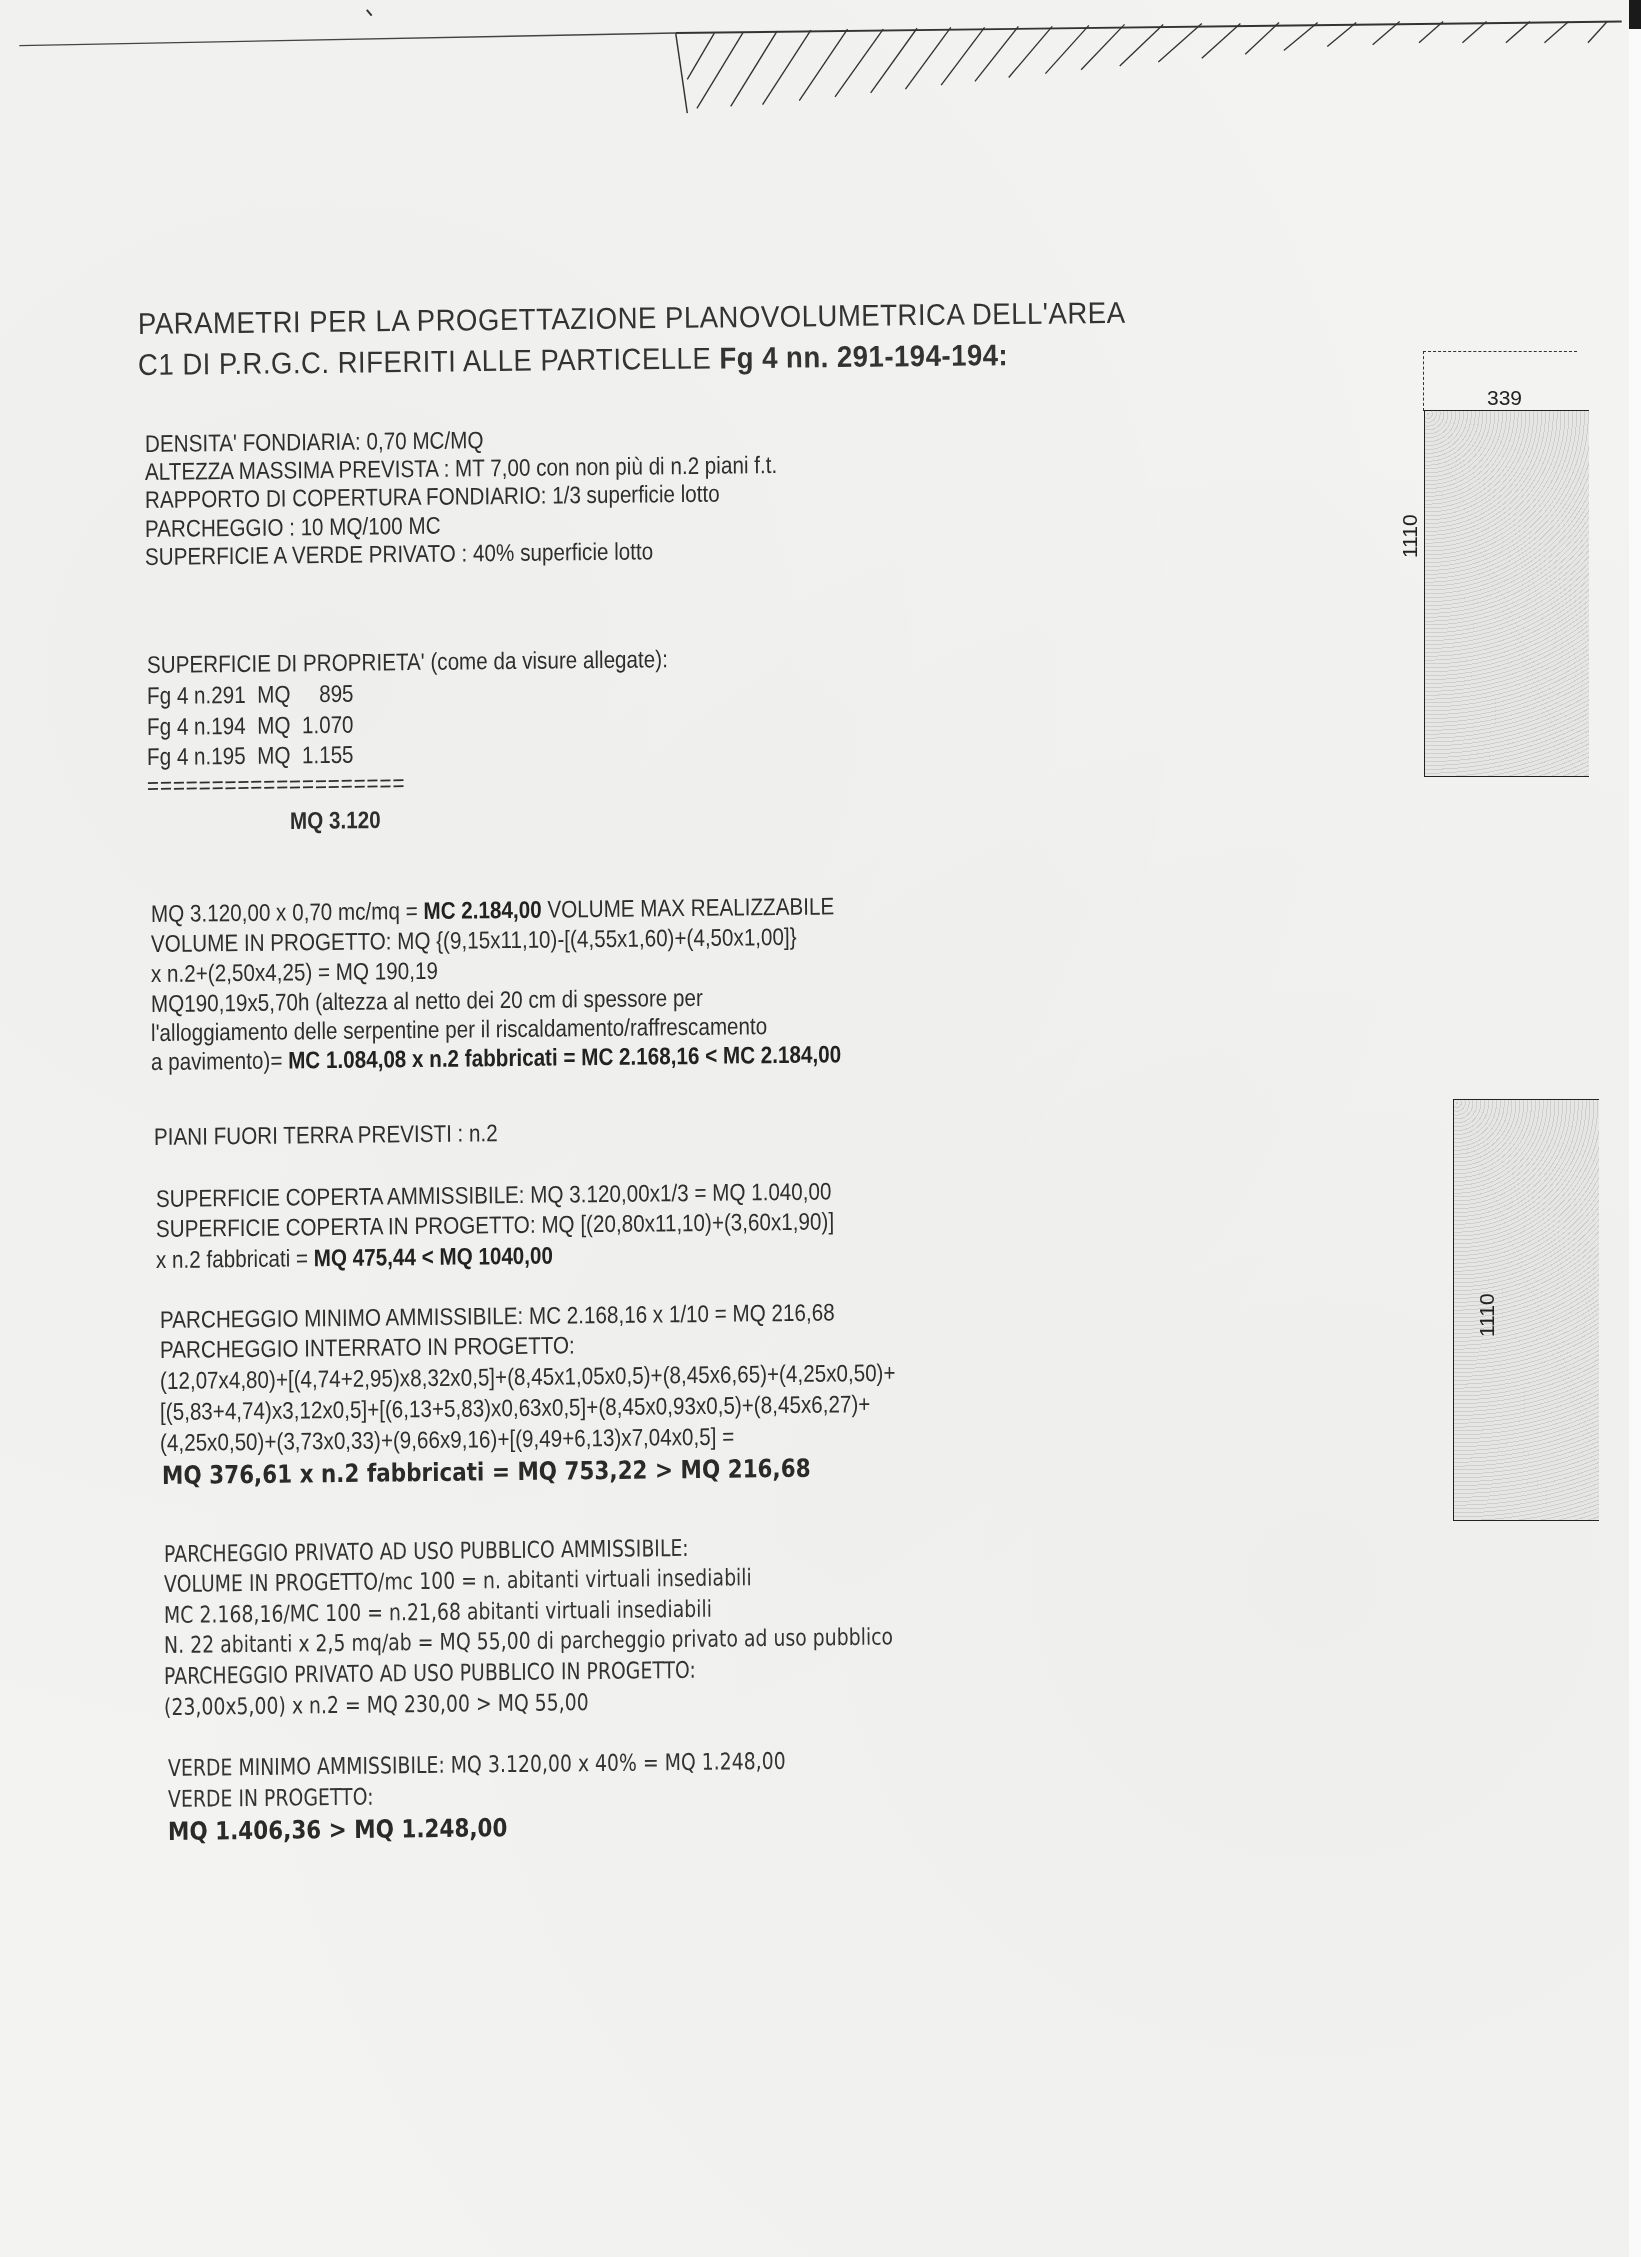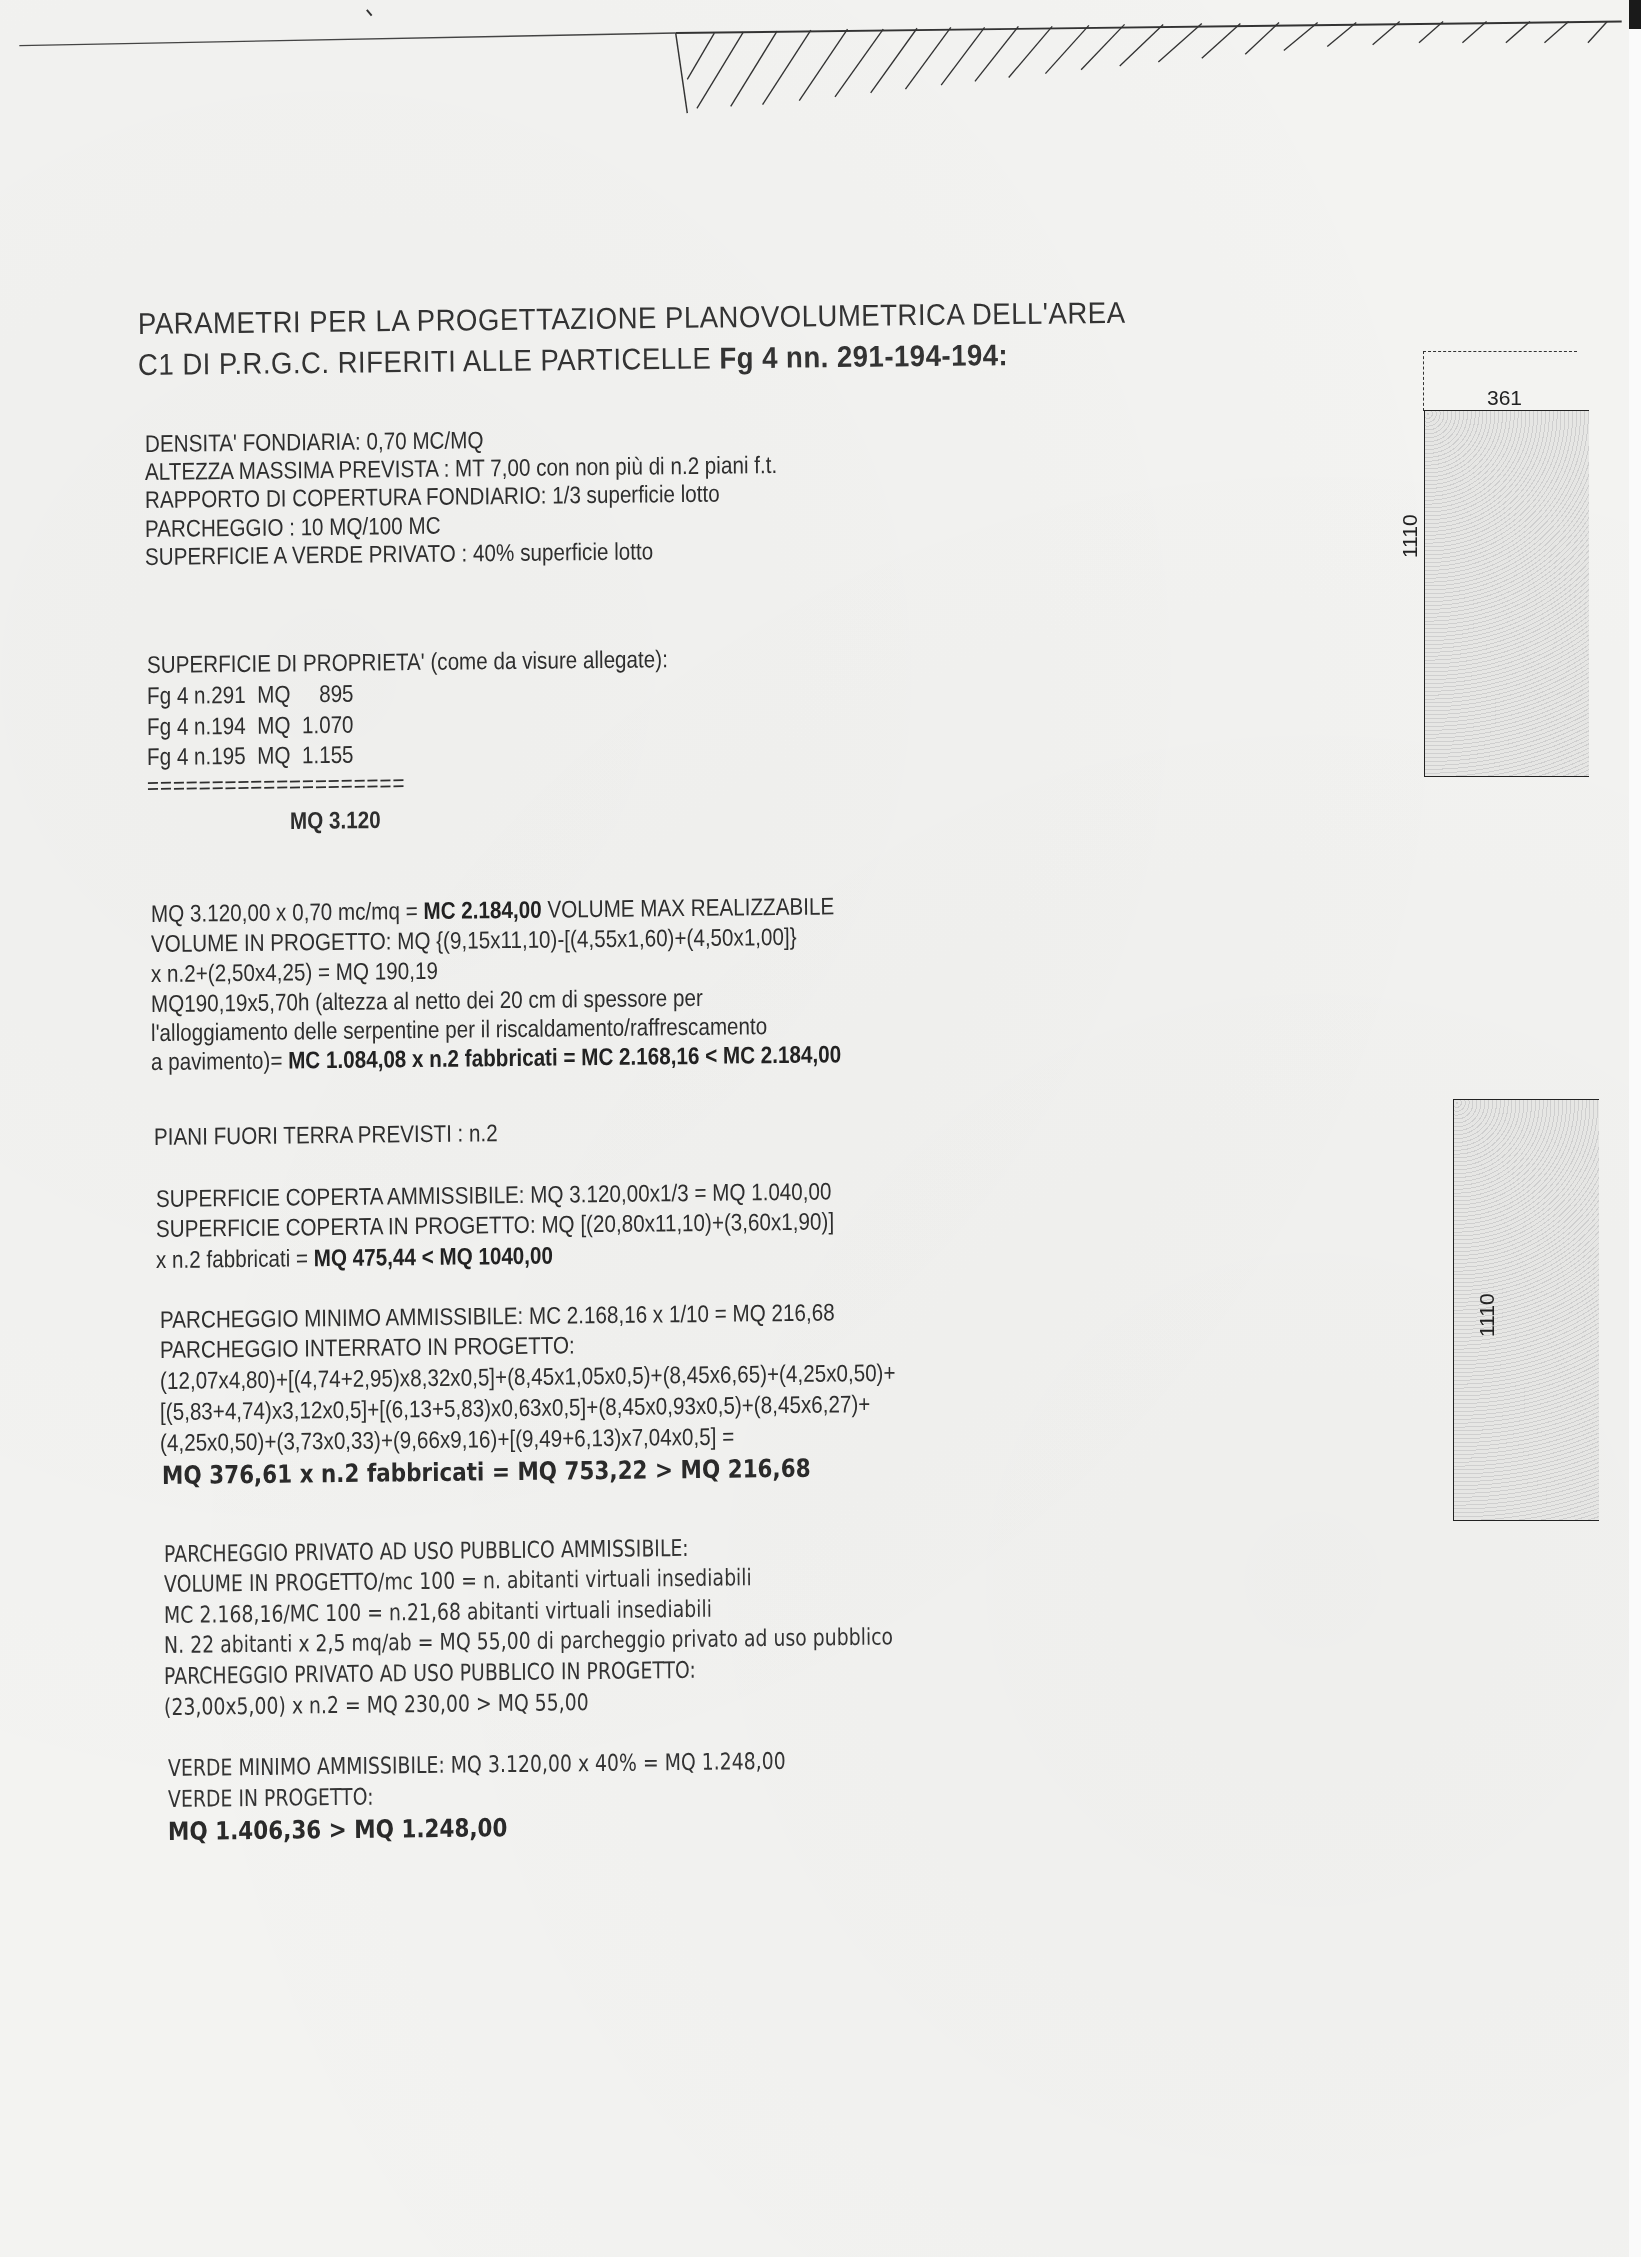--- a/index.html
+++ b/index.html
@@ -169,21 +169,21 @@
   <div class="line verdana" style="left:164px; top:1632px;">N. 22 abitanti x 2,5 mq/ab = MQ 55,00 di parcheggio privato ad uso pubblico</div>
   <div class="line verdana" style="left:164px; top:1663px;">PARCHEGGIO PRIVATO AD USO PUBBLICO IN PROGETTO:</div>
   <div class="line verdana" style="left:164px; top:1694px;">(23,00x5,00) x n.2 = MQ 230,00 &gt; MQ 55,00</div>
 
   <div class="line verdana" style="left:168px; top:1755px;">VERDE MINIMO AMMISSIBILE: MQ 3.120,00 x 40% = MQ 1.248,00</div>
   <div class="line verdana" style="left:168px; top:1786px;">VERDE IN PROGETTO:</div>
   <div class="line verdana-bold" style="left:168px; top:1817px;">MQ 1.406,36 &gt; MQ 1.248,00</div>
 
   <div class="dashed-h" style="left:1423px; top:351px; width:154px;"></div>
   <div class="dashed-v" style="left:1423px; top:351px; height:60px;"></div>
-  <div class="dim-label" style="left:1487px; top:386px;">361</div>
+  <div class="dim-label" style="left:1487px; top:386px;">339</div>
   <div class="drawing-rect" style="left:1424px; top:410px; width:164px; height:365px; border-right:none;"></div>
   <div class="dim-label" style="left:1398px; top:558px; transform:rotate(-90deg); transform-origin:left top;">1110</div>
 
   <div class="drawing-rect" style="left:1453px; top:1099px; width:145px; height:420px; border-right:none;"></div>
   <div class="dim-label" style="left:1475px; top:1337px; transform:rotate(-90deg); transform-origin:left top;">1110</div>
 
 
 </div>
 
 

